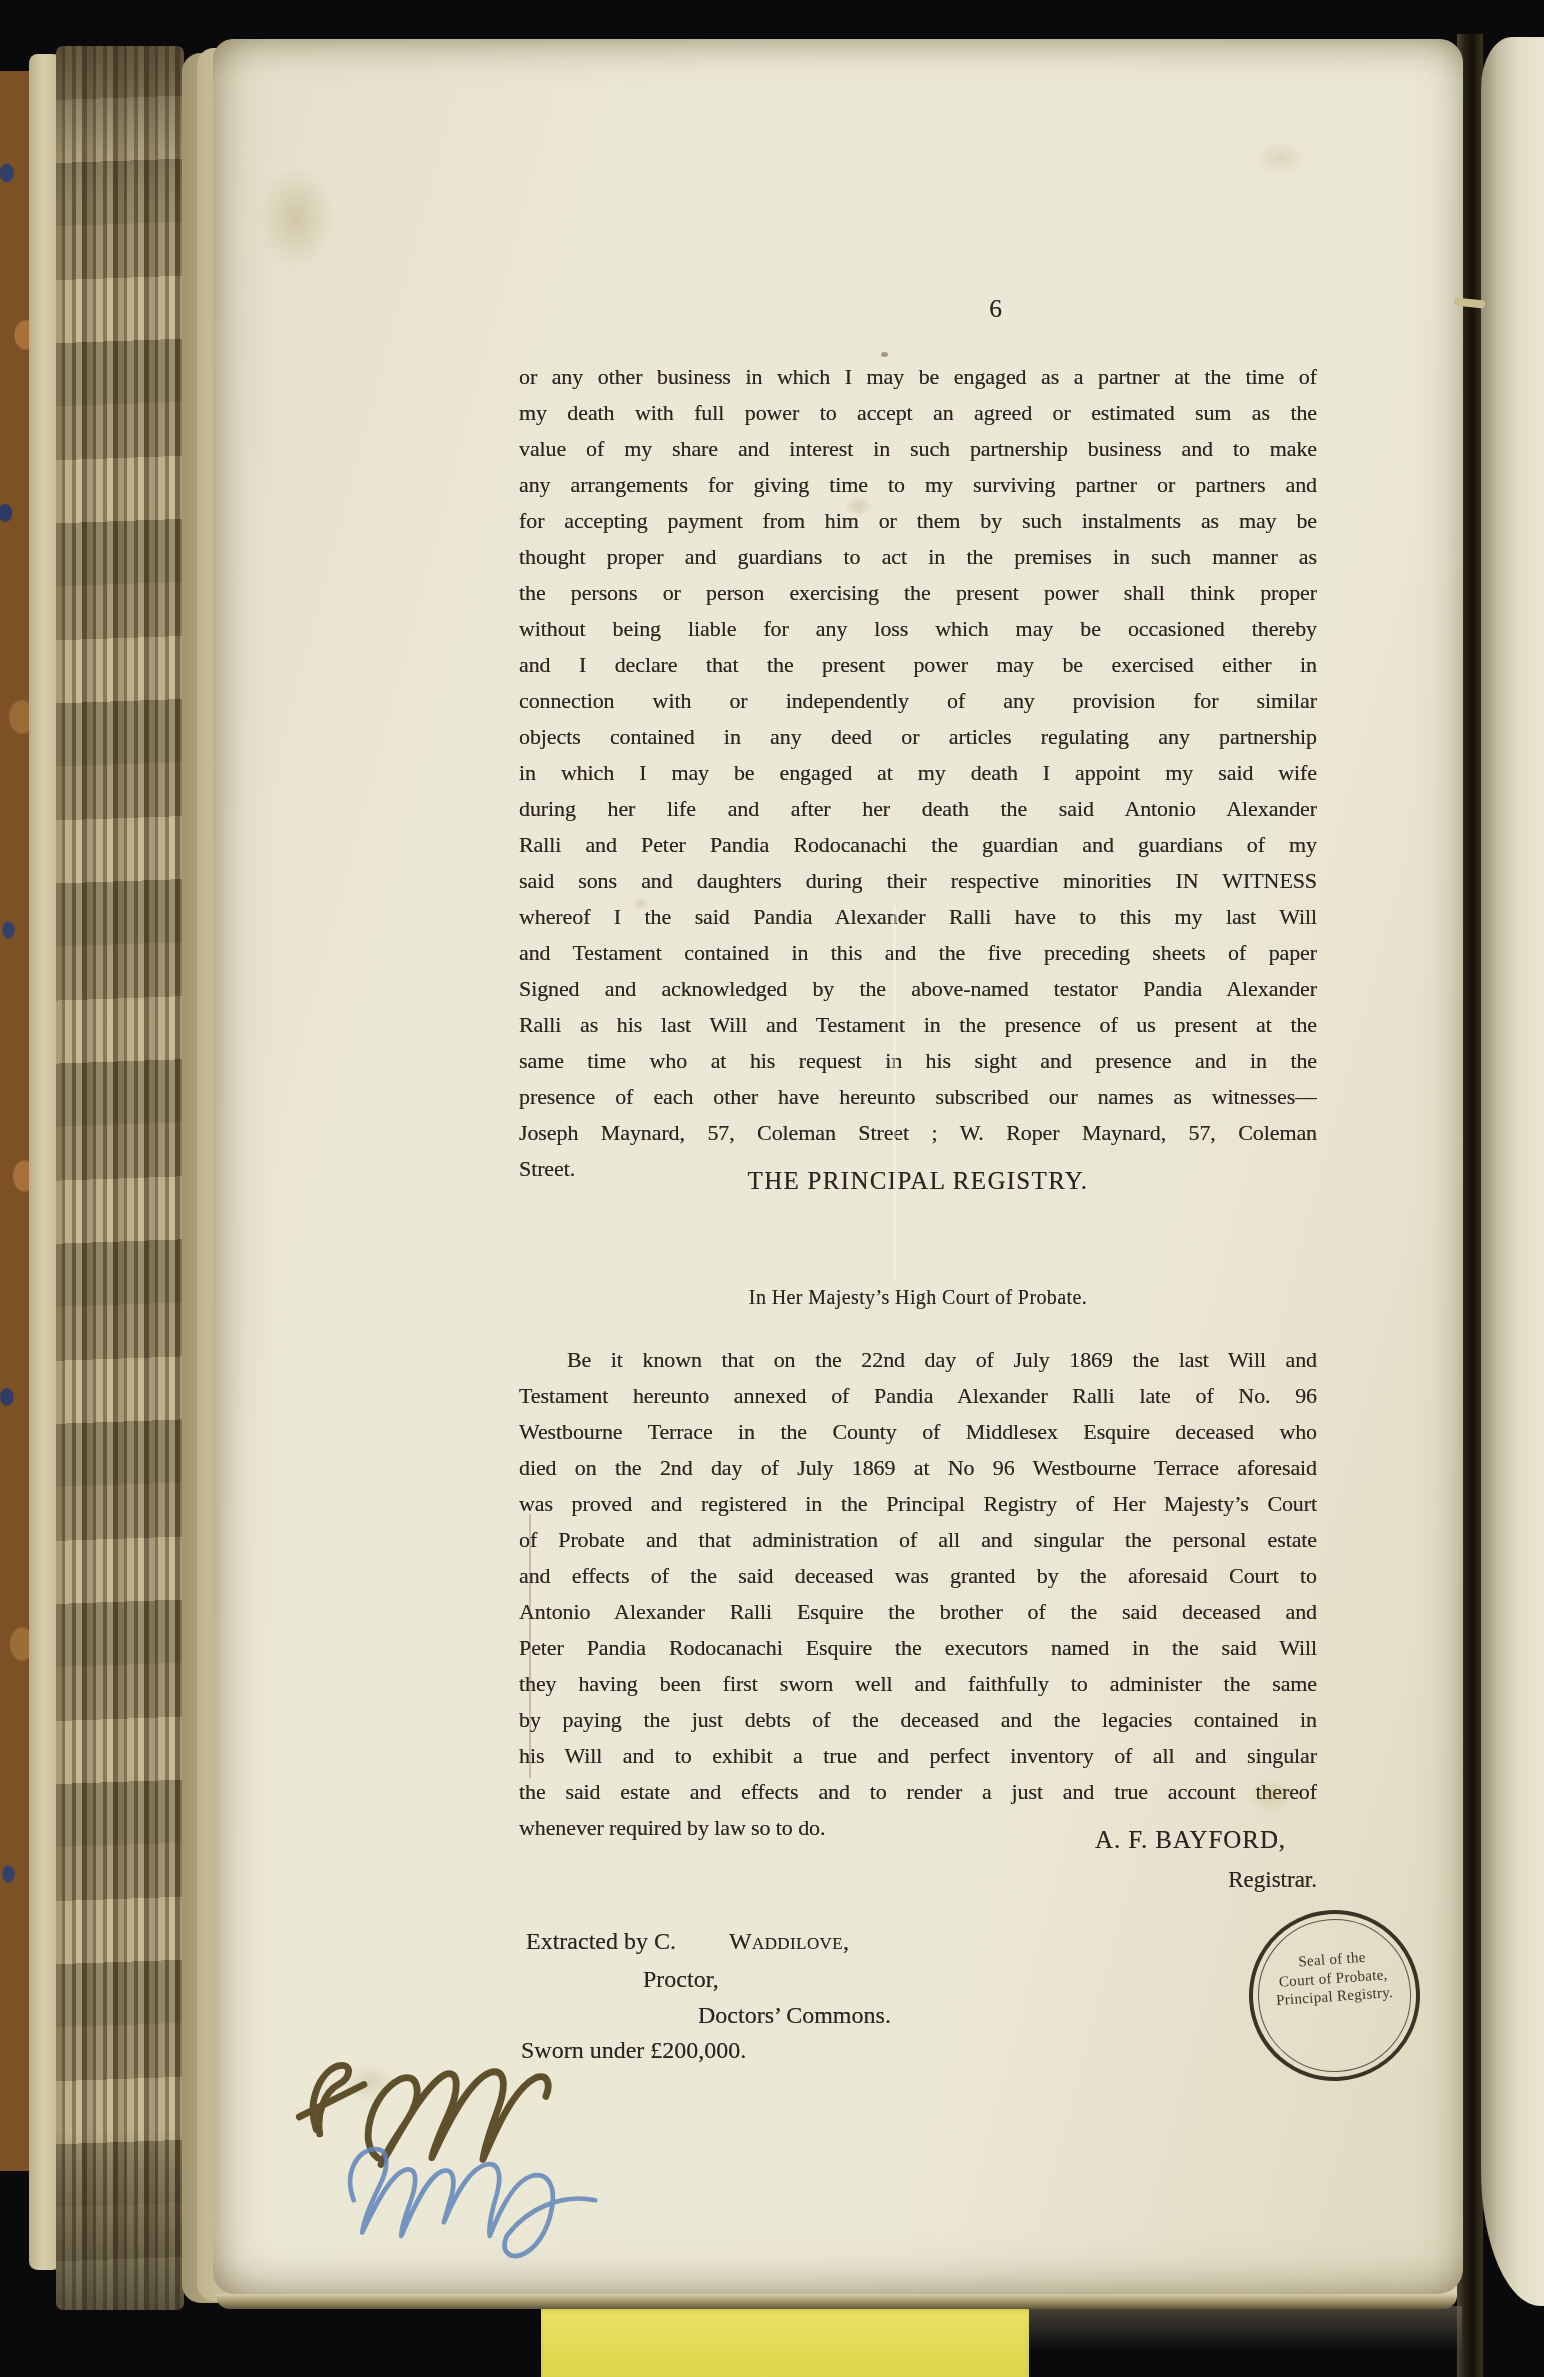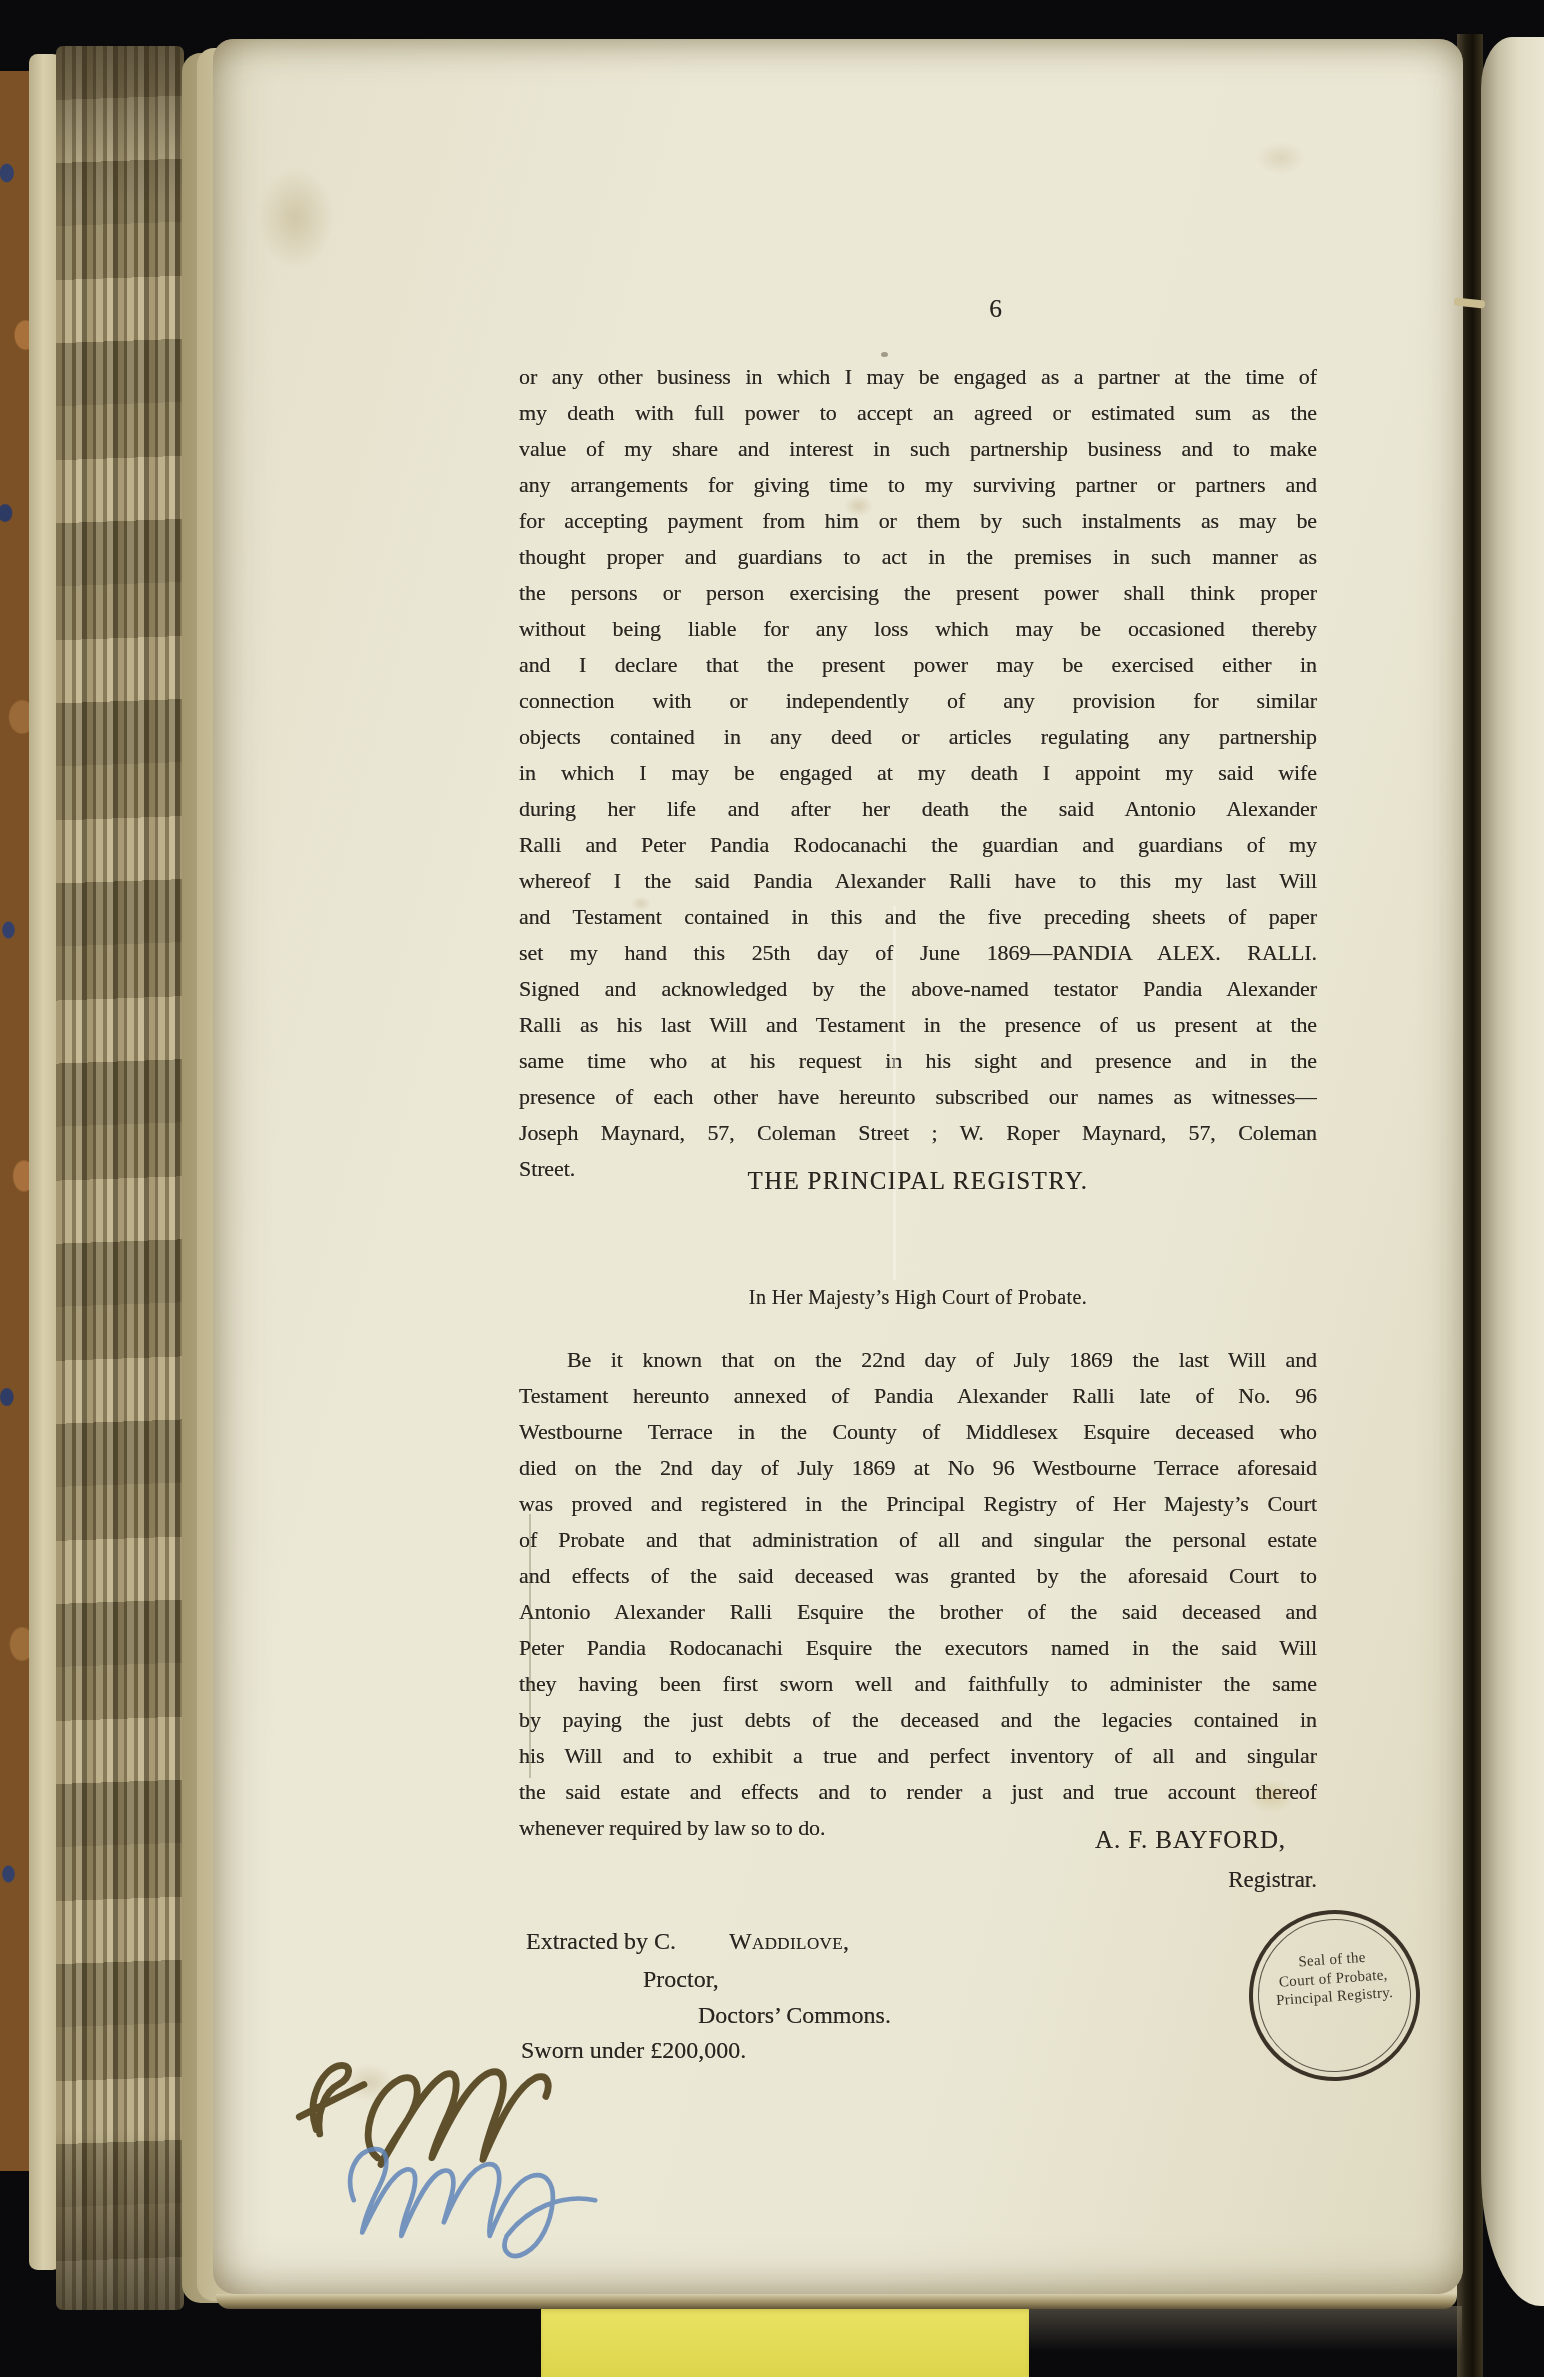--- a/index.html
+++ b/index.html
@@ -170,23 +170,23 @@
       <div class="jline">for accepting payment from him or them by such instalments as may be</div>
       <div class="jline">thought proper and guardians to act in the premises in such manner as</div>
       <div class="jline">the persons or person exercising the present power shall think proper</div>
       <div class="jline">without being liable for any loss which may be occasioned thereby</div>
       <div class="jline">and I declare that the present power may be exercised either in</div>
       <div class="jline">connection with or independently of any provision for similar</div>
       <div class="jline">objects contained in any deed or articles regulating any partnership</div>
       <div class="jline">in which I may be engaged at my death I appoint my said wife</div>
       <div class="jline">during her life and after her death the said Antonio Alexander</div>
       <div class="jline">Ralli and Peter Pandia Rodocanachi the guardian and guardians of my</div>
+      <div class="jline">said sons and daughters during their respective minorities IN WITNESS</div>
       <div class="jline">whereof I the said Pandia Alexander Ralli have to this my last Will</div>
       <div class="jline">and Testament contained in this and the five preceding sheets of paper</div>
-      <div class="jline">set my hand this 25th day of June 1869—PANDIA ALEX. RALLI.</div>
       <div class="jline">Signed and acknowledged by the above-named testator Pandia Alexander</div>
       <div class="jline">Ralli as his last Will and Testament in the presence of us present at the</div>
       <div class="jline">same time who at his request in his sight and presence and in the</div>
       <div class="jline">presence of each other have hereunto subscribed our names as witnesses—</div>
       <div class="jline">Joseph Maynard, 57, Coleman Street ; W. Roper Maynard, 57, Coleman</div>
       <div class="jline">Street.</div>
     </div>
 
   <div class="abs page-text heading heading-1">THE PRINCIPAL REGISTRY.</div>
 

